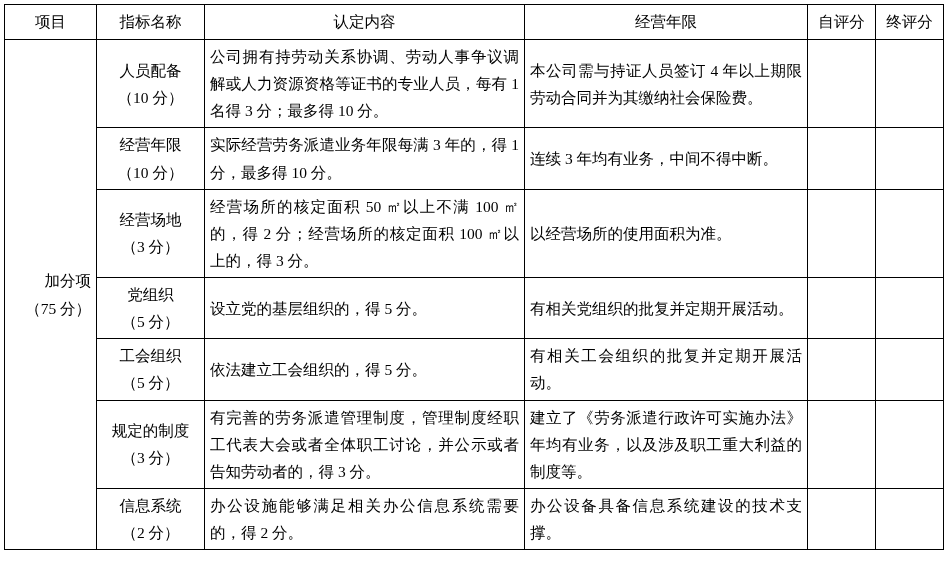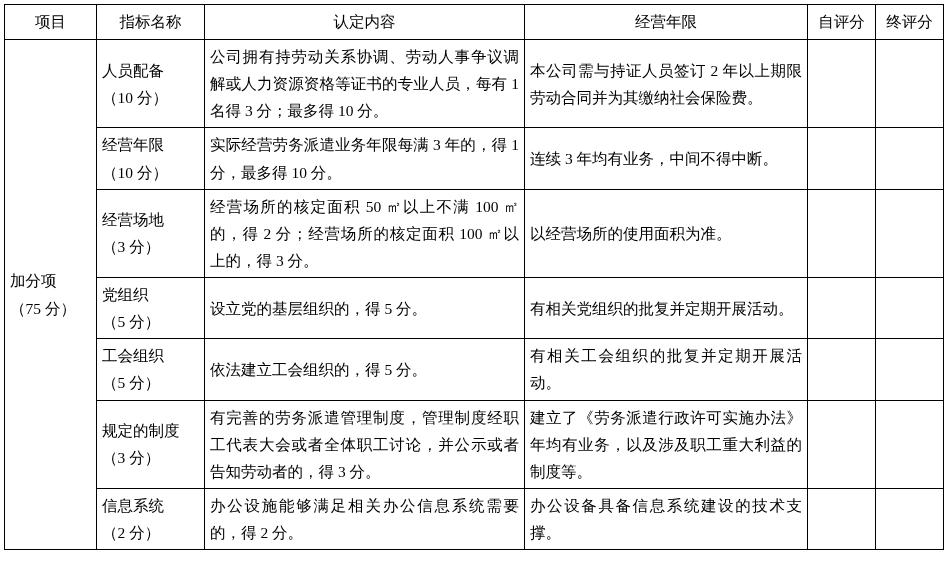--- a/index.html
+++ b/index.html
@@ -36,25 +36,26 @@
     padding: 3px 5px;
   }
   th.head-cell {
     text-align: center;
     font-size: 16.5px;
     font-weight: bold;
     height: 28px;
     padding: 2px 4px;
   }
   td.category-cell {
-    text-align: left;
+    text-align: right;
     font-size: 16px;
     line-height: 1.7;
   }
   td.name-cell {
+    text-align: center;
     font-size: 16px;
     line-height: 1.85;
     padding: 6px 2px;
   }
   td.content-cell,
   td.standard-cell {
     text-align: justify;
     text-justify: inter-ideograph;
     font-size: 15.5px;
     line-height: 1.9;
@@ -98,21 +99,21 @@
       <tr>
         <td class="category-cell" rowspan="7">
           <span class="nowrap-line">加分项</span>
           <span class="nowrap-line">（75 分）</span>
         </td>
         <td class="name-cell">
           <span class="nowrap-line">人员配备</span>
           <span class="nowrap-line">（10 分）</span>
         </td>
         <td class="content-cell">公司拥有持劳动关系协调、劳动人事争议调解或人力资源资格等证书的专业人员，每有 1 名得 3 分；最多得 10 分。</td>
-        <td class="standard-cell">本公司需与持证人员签订 2 年以上期限劳动合同并为其缴纳社会保险费。</td>
+        <td class="standard-cell">本公司需与持证人员签订 4 年以上期限劳动合同并为其缴纳社会保险费。</td>
         <td class="score-cell"></td>
         <td class="score-cell"></td>
       </tr>
       <tr>
         <td class="name-cell">
           <span class="nowrap-line">经营年限</span>
           <span class="nowrap-line">（10 分）</span>
         </td>
         <td class="content-cell">实际经营劳务派遣业务年限每满 3 年的，得 1 分，最多得 10 分。</td>
         <td class="standard-cell">连续 3 年均有业务，中间不得中断。</td>

